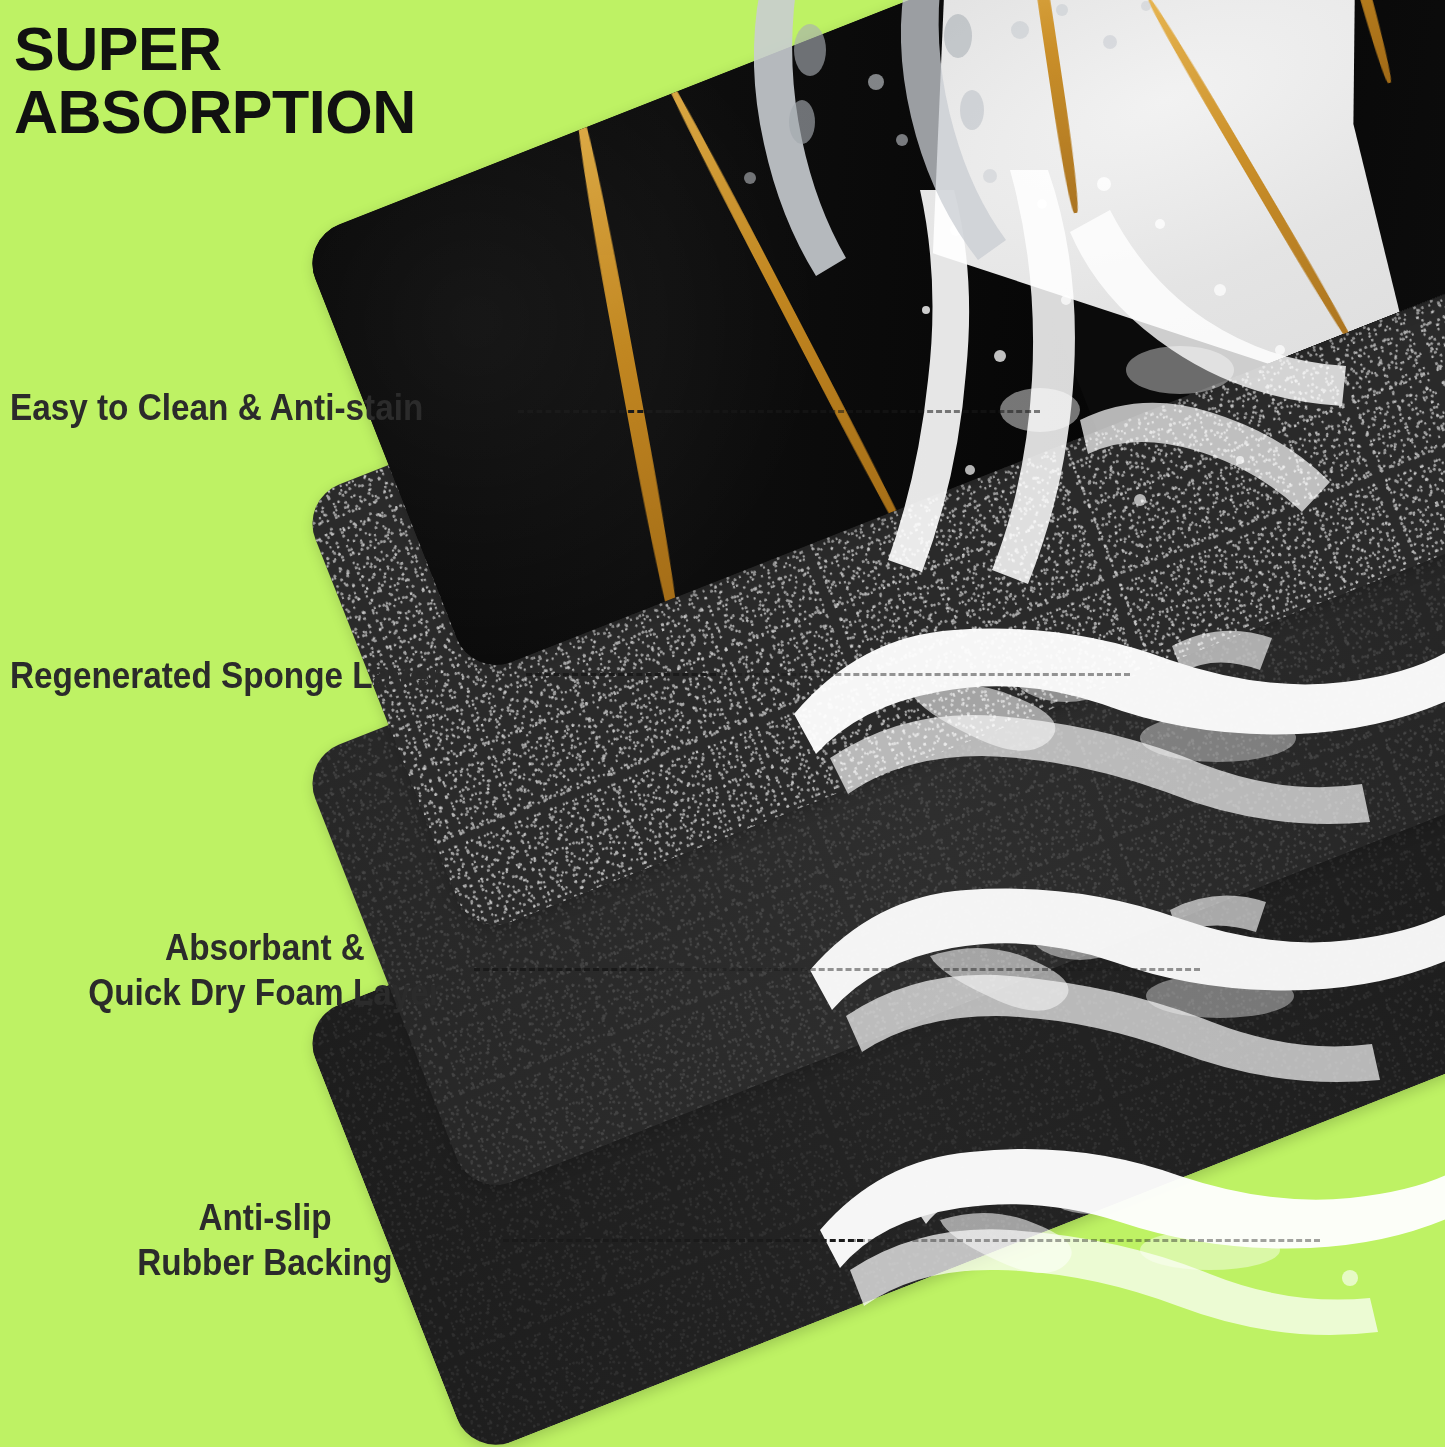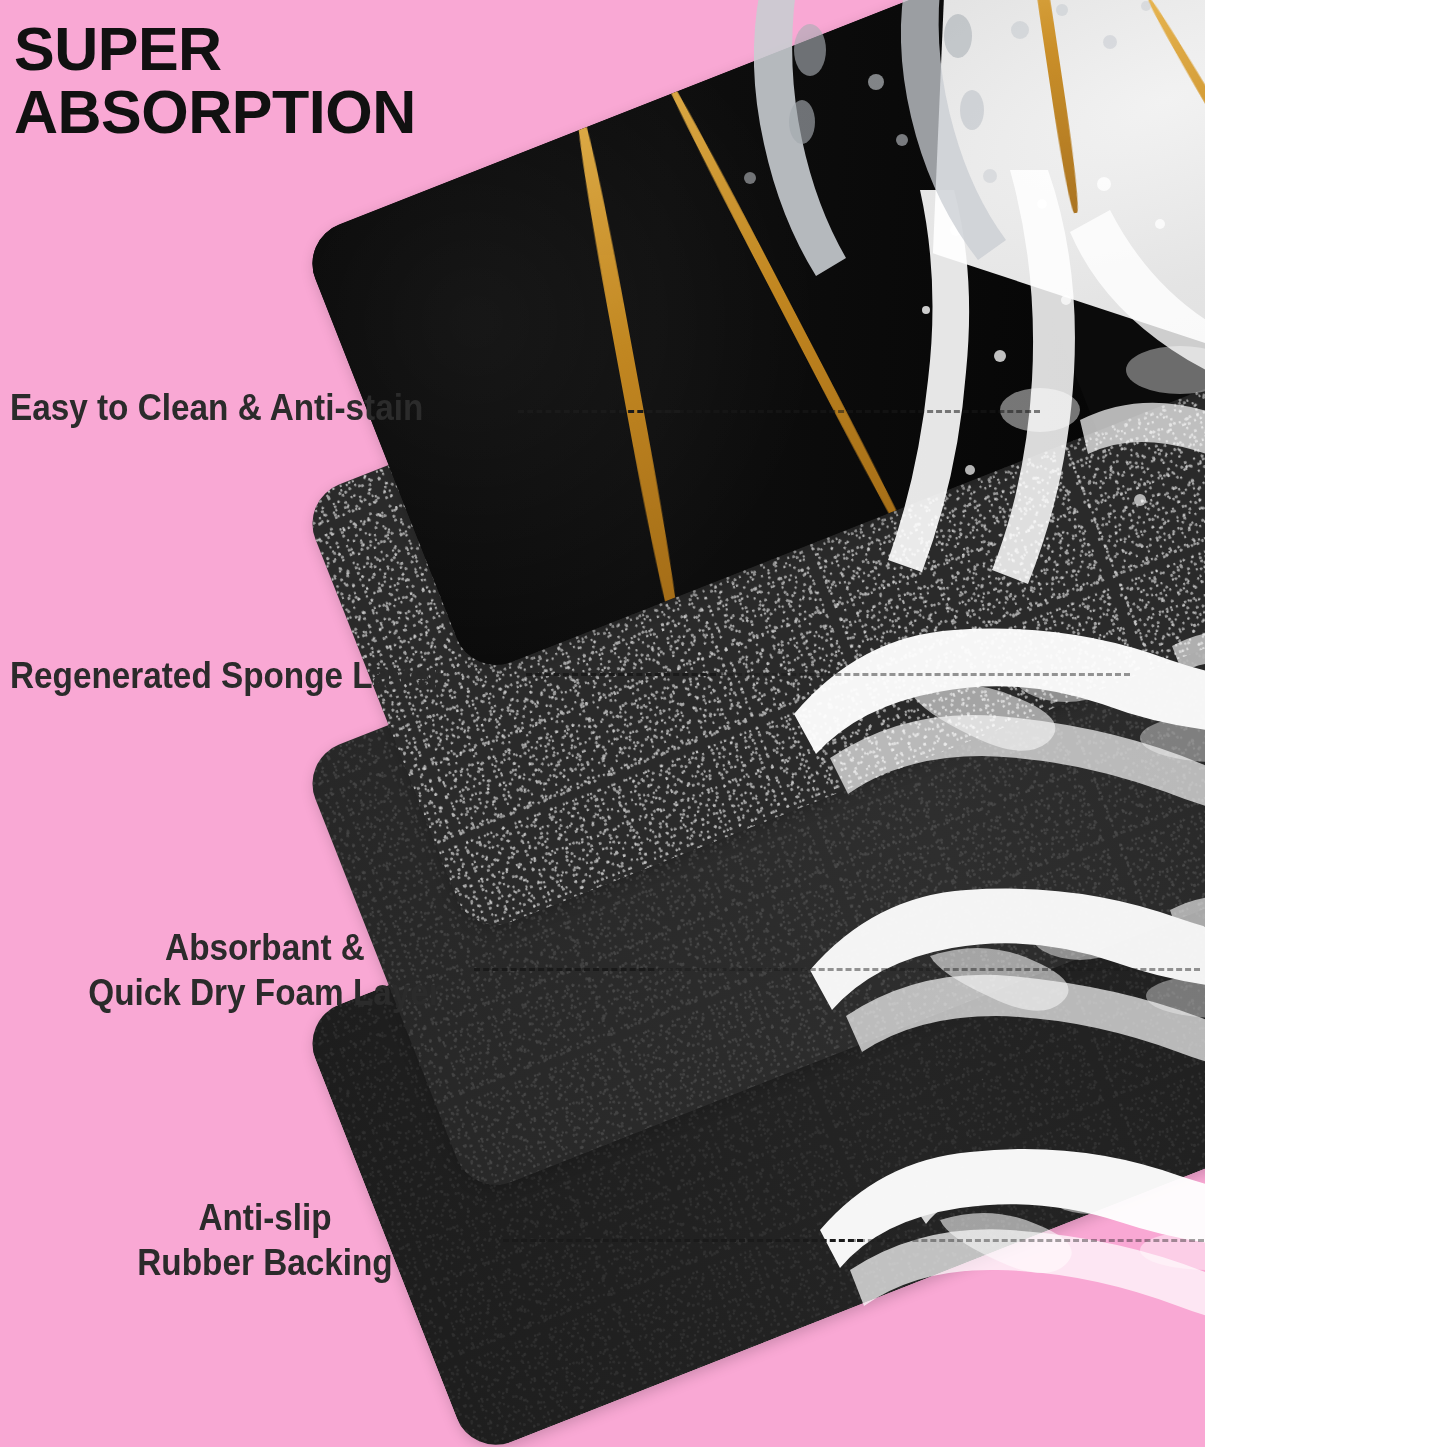--- a/index.html
+++ b/index.html
@@ -6,22 +6,22 @@
   * { margin:0; padding:0; box-sizing:border-box; }
   html,body { background:#ffffff; }
   body {
     width:1445px; height:1447px;
     font-family:"Liberation Sans", sans-serif;
     overflow:hidden;
     position:relative;
   }
   #stage {
     position:absolute; left:0; top:0;
-    width:1205px; height:1447px;
-    background:#f9a8d4;
+    width:1445px; height:1447px;
+    background:#bef264;
     overflow:hidden;
   }
 
   
   #title {
     position:absolute;
     left:14px; top:18px;
     width:620px;
     font-size:61px;
     font-weight:bold;

